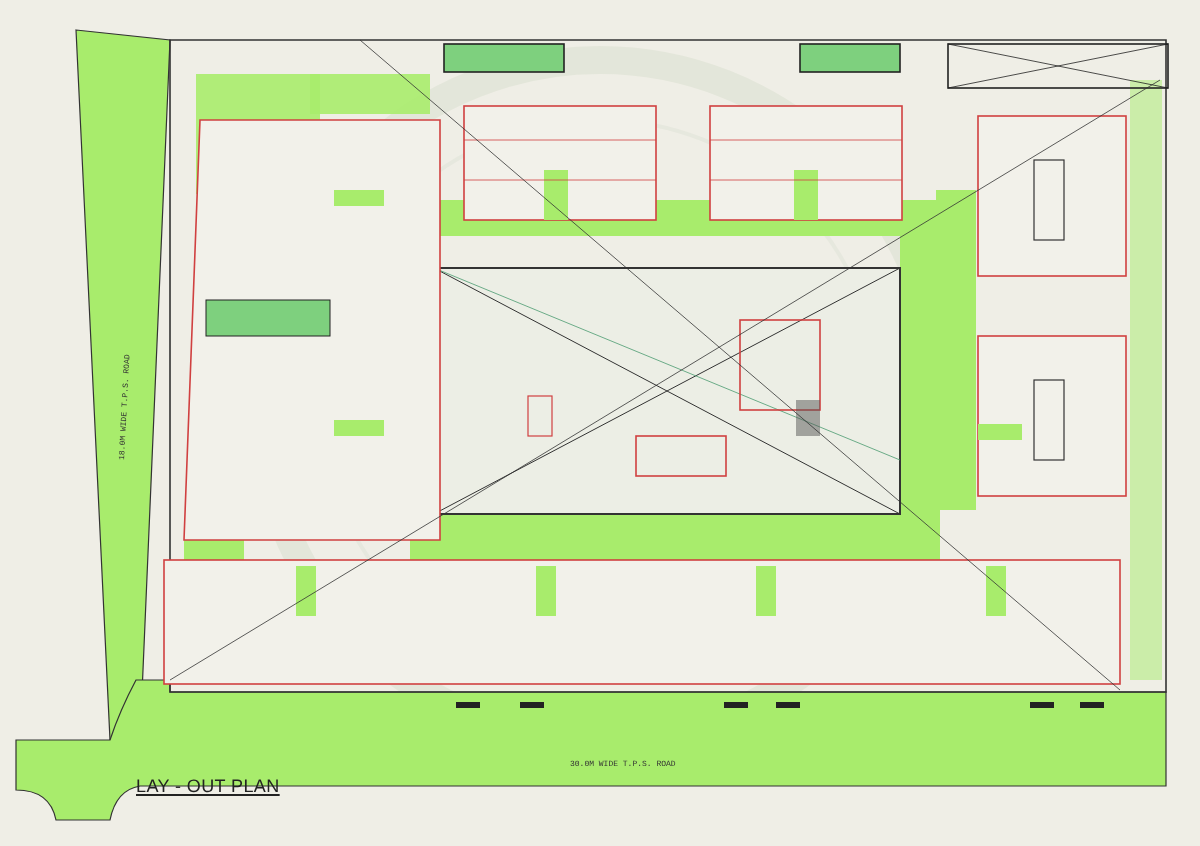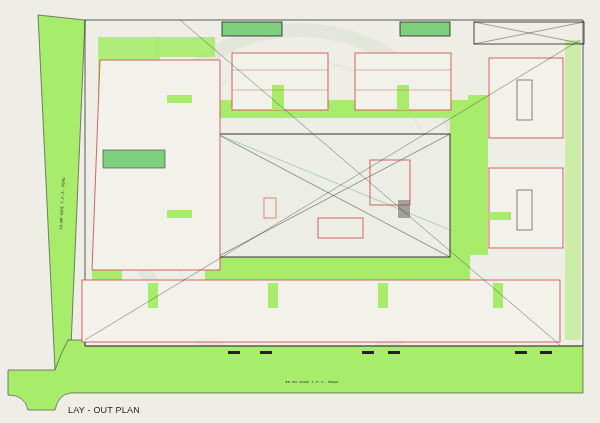--- a/index.html
+++ b/index.html
@@ -1,18 +1,18 @@
 <!DOCTYPE html>
 <html><head>
 <meta charset="utf-8">
 <style>
   html,body{margin:0;padding:0;background:#efeee6;}
   body{width:600px;height:423px;overflow:hidden;position:relative;font-family:"Liberation Sans",sans-serif;}
   #plan{position:absolute;left:0;top:0;width:600px;height:423px;}
-  .title{position:absolute;left:68px;top:405px;font-size:9px;color:#222;letter-spacing:0.2px;}
+  .title{position:absolute;left:68px;top:388px;font-size:9px;color:#222;letter-spacing:0.2px;text-decoration:underline;}
   .road-label{font-family:"Liberation Mono",monospace;font-size:4px;fill:#333;}
 </style>
 </head>
 <body>
 
 <svg id="plan" viewBox="0 0 600 423" xmlns="http://www.w3.org/2000/svg">
 
   <g opacity="0.35">
     <circle cx="300" cy="200" r="170" fill="none" stroke="#cfd8c4" stroke-width="14"></circle>
     <circle cx="300" cy="200" r="140" fill="none" stroke="#d8ddd0" stroke-width="2"></circle>

